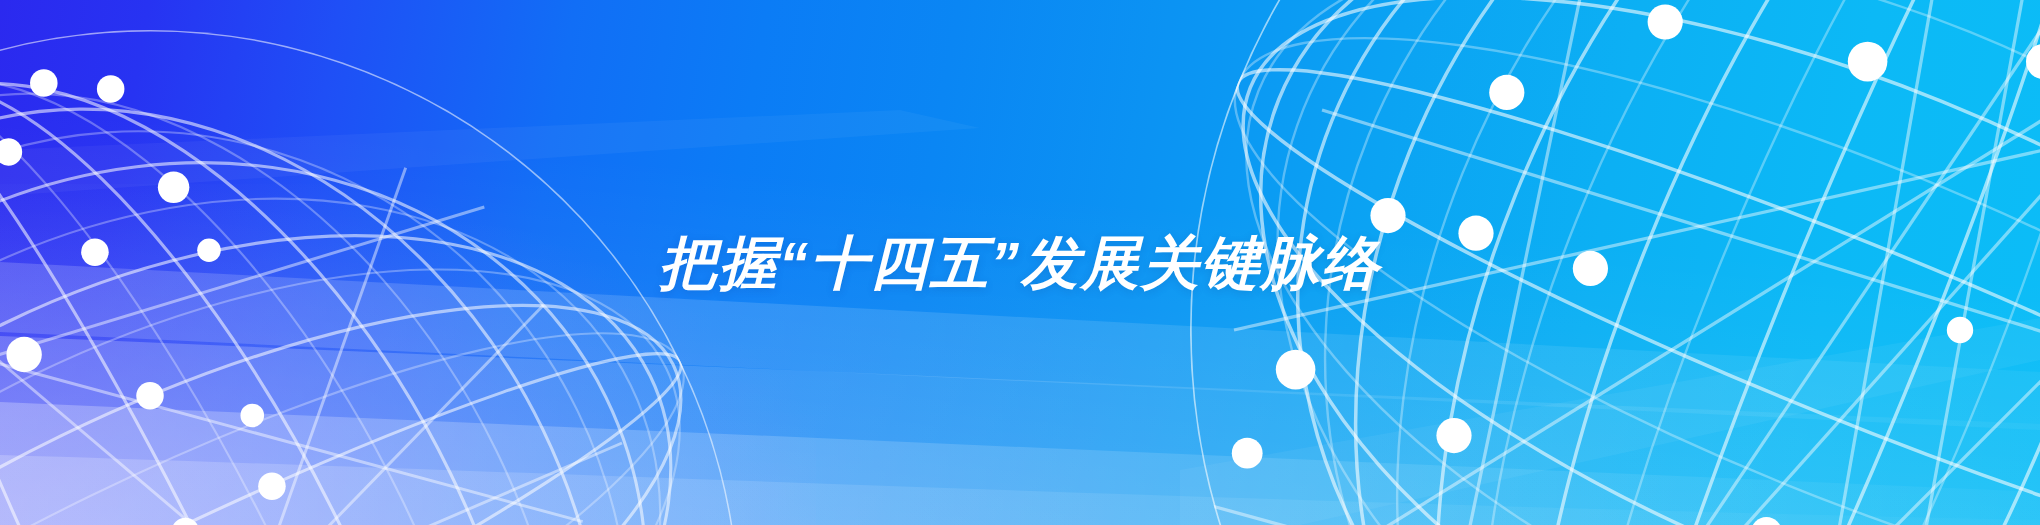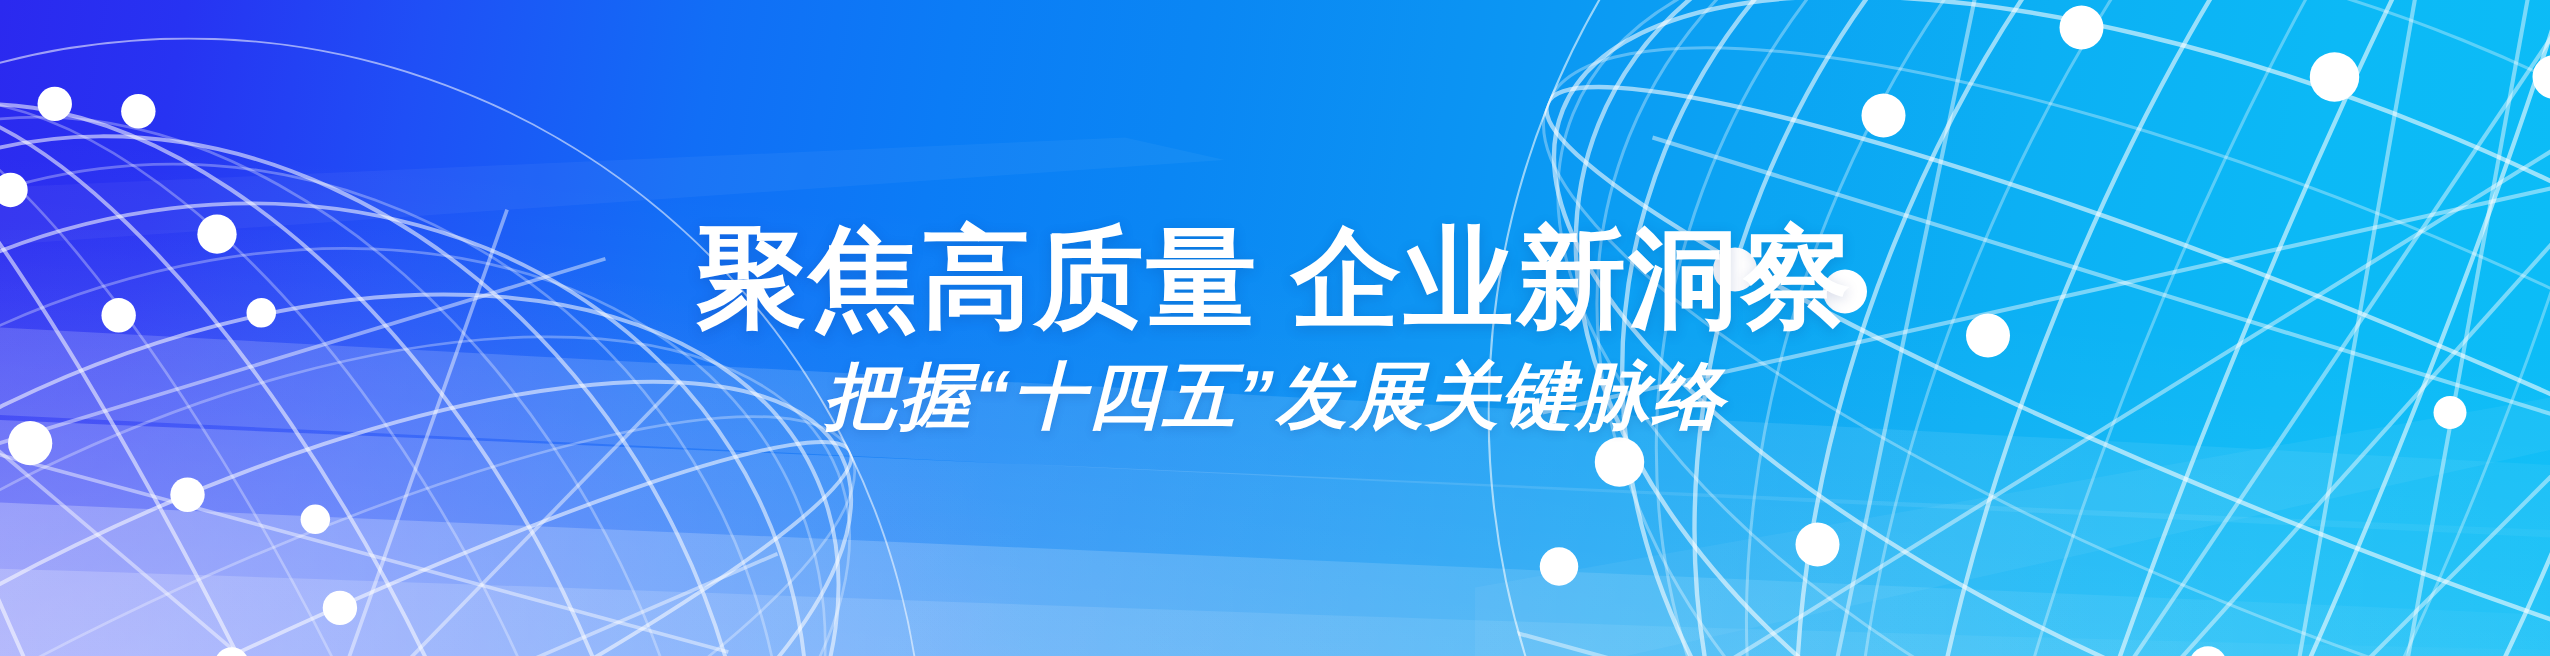--- a/index.html
+++ b/index.html
@@ -286,19 +286,16 @@
       <circle cx="95" cy="460" r="7"></circle>
       <circle cx="300" cy="486" r="8"></circle>
       <circle cx="412" cy="520" r="7"></circle>
       <circle cx="498" cy="448" r="7"></circle>
       <circle cx="548" cy="384" r="6"></circle>
       <circle cx="228" cy="548" r="7"></circle>
     </g>
   </svg>
 
   <div class="text-wrap">
-    <h1 class="title">
-      <span>聚焦高质量</span><span class="gap"></span><span>企业新洞察</span>
-    </h1>
     <h2 class="subtitle">把握“十四五”发展关键脉络</h2>
   </div>
 
 </div>
 
 </body></html>

